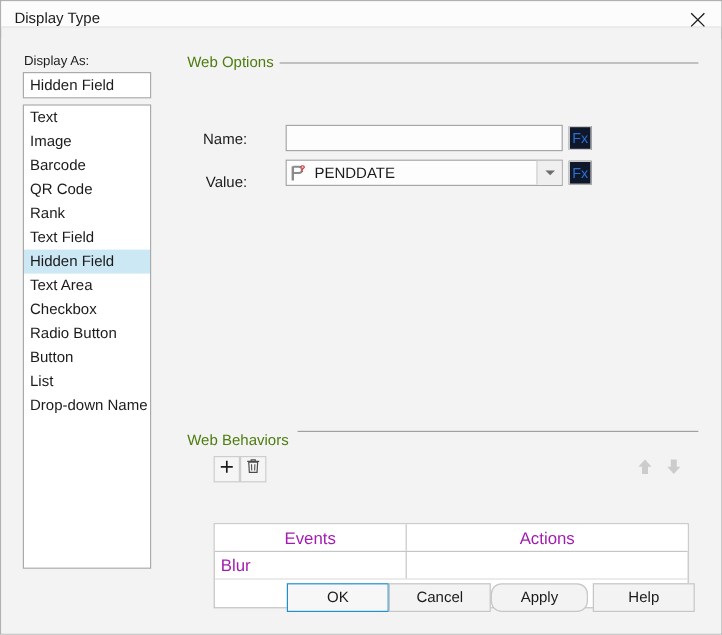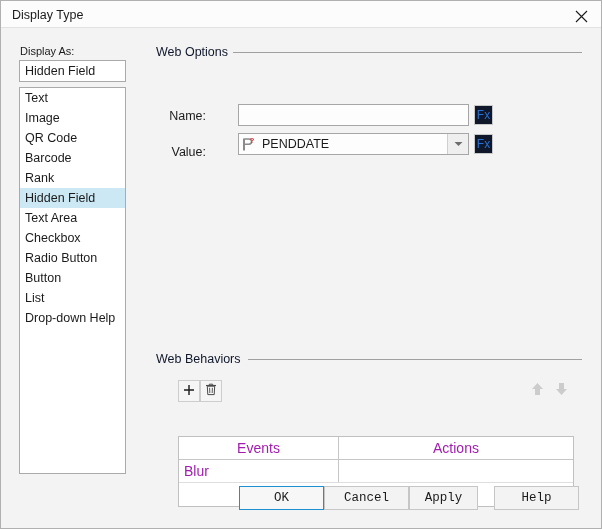--- a/index.html
+++ b/index.html
@@ -18,21 +18,21 @@
     box-sizing: border-box;
     border: 1px solid #b0b0b0;
     background: #f3f3f3;
     overflow: hidden;
   }
 
   
   .titlebar {
     position: absolute;
     left: 0; top: 0;
-    width: 602px; height: 27px;
+    width: 602px; height: 22px;
     background: #fcfcfc;
     border-bottom: 1px solid #e2e2e2;
     box-sizing: border-box;
   }
   .titlebar-text {
     position: absolute;
     left: 11px; top: 7px;
     font-size: 12.5px;
     color: #1b1b1b;
   }
@@ -92,21 +92,21 @@
     cursor: default;
   }
   .list-item.selected {
     background: #cce8f4;
   }
 
   
   .group-label {
     position: absolute;
     font-size: 12.5px;
-    color: #0f172a;
+    color: #4d7c0f;
     background: #f3f3f3;
     padding-right: 6px;
   }
   .group-line {
     position: absolute;
     height: 1px;
     background: #a0a0a0;
   }
 
   
@@ -242,21 +242,21 @@
     position: absolute;
     height: 24px;
     background: #f3f3f3;
     border: 1px solid #c6c6c6;
     box-sizing: border-box;
     font-size: 12.5px;
     color: #1b1b1b;
     text-align: center;
     line-height: 22px;
     cursor: default;
-    font-family: Liberation Mono, monospace;
+    font-family: Liberation Sans, sans-serif;
   }
   .btn.default {
     border: 1px solid #1e8fd1;
     background: #f7f7f7;
   }
 </style>
 </head>
 <body>
 
 <div class="window">
@@ -271,30 +271,31 @@
   </div>
 
   <div class="content">
 
     <div class="label-display-as">Display As:</div>
     <div class="display-as-box">Hidden Field</div>
 
     <div class="list-box">
       <div class="list-item">Text</div>
       <div class="list-item">Image</div>
+      <div class="list-item">Barcode</div>
       <div class="list-item">QR Code</div>
-      <div class="list-item">Barcode</div>
       <div class="list-item">Rank</div>
+      <div class="list-item">Text Field</div>
       <div class="list-item selected">Hidden Field</div>
       <div class="list-item">Text Area</div>
       <div class="list-item">Checkbox</div>
       <div class="list-item">Radio Button</div>
       <div class="list-item">Button</div>
       <div class="list-item">List</div>
-      <div class="list-item">Drop-down Help</div>
+      <div class="list-item">Drop-down Name</div>
     </div>
 
     <div class="group-label" style="left:155px; top:13px;">Web Options</div>
     <div class="group-line" style="left:232px; top:20px; width:349px;"></div>
 
     <div class="form-label" style="left:125px; top:77px; width:80px;">Name:</div>
     <input class="text-input" style="left: 237px; top: 72px; width: 231px; height: 22px;" value="">
     <div class="fx-btn" style="left:473px; top:73px;">Fx</div>
 
     <div class="form-label" style="left:125px; top:113px; width:80px;text-align:right;">Value:</div>
@@ -308,21 +309,21 @@
       </div>
       <div class="combo-value">PENDDATE</div>
       <div class="combo-arrow">
         <svg width="9" height="6" viewBox="0 0 9 6" aria-hidden="true">
           <path d="M0.5 1 L4.5 5 L8.5 1 Z" fill="#6d6d6d"></path>
         </svg>
       </div>
     </div>
     <div class="fx-btn" style="left:473px; top:102px;">Fx</div>
 
-    <div class="group-label" style="left:155px; top:320px;">Web Behaviors</div>
+    <div class="group-label" style="left:155px; top:328px;">Web Behaviors</div>
     <div class="group-line" style="left:247px; top:327px; width:334px;"></div>
 
     <div class="tool-btn" style="left:177px; top:348px;">
       <span>
         <svg width="12" height="12" viewBox="0 0 12 12" aria-hidden="true">
           <path d="M6 1 L6 11 M1 6 L11 6" stroke="#1b1b1b" stroke-width="1.4" fill="none"></path>
         </svg>
       </span>
     </div>
     <div class="tool-btn" style="left:199px; top:348px;">
@@ -358,17 +359,17 @@
       </div>
       <div class="bt-row bt-data">
         <div class="bt-cell col1 left">Blur</div>
         <div class="bt-cell col2 left"></div>
       </div>
       <div class="bt-filler"></div>
     </div>
 
     <div class="btn default" style="left:238px; top:454px; width:85px;">OK</div>
     <div class="btn" style="left:323px; top:454px; width:85px;text-align:center;">Cancel</div>
-    <div class="btn" style="left:408px; top:454px; width:69px;">Apply</div>
+    <div class="btn" style="left:408px; top:454px; width:81px;border-radius:9px;">Apply</div>
     <div class="btn" style="left:493px; top:454px; width:85px;">Help</div>
 
   </div>
 </div>
 
 </body></html>

